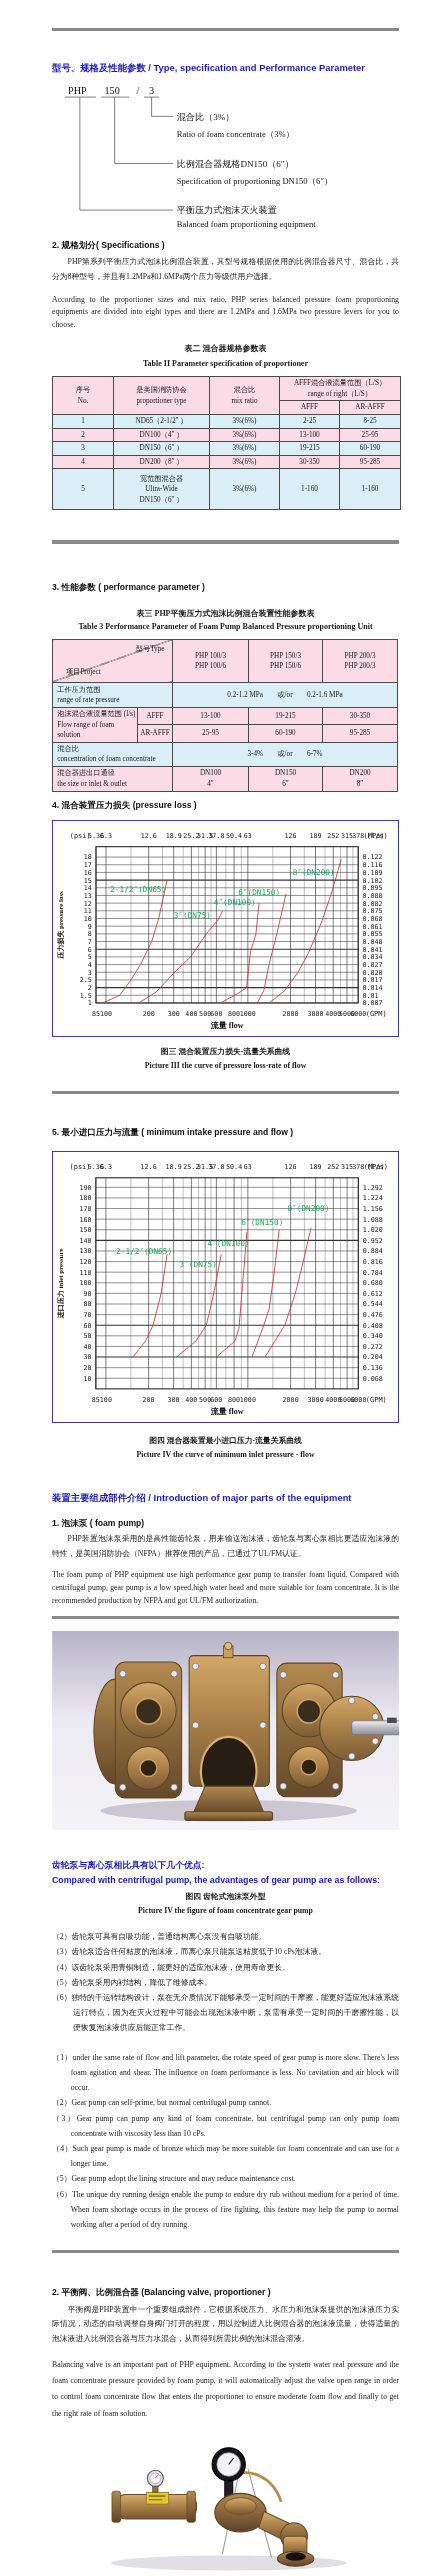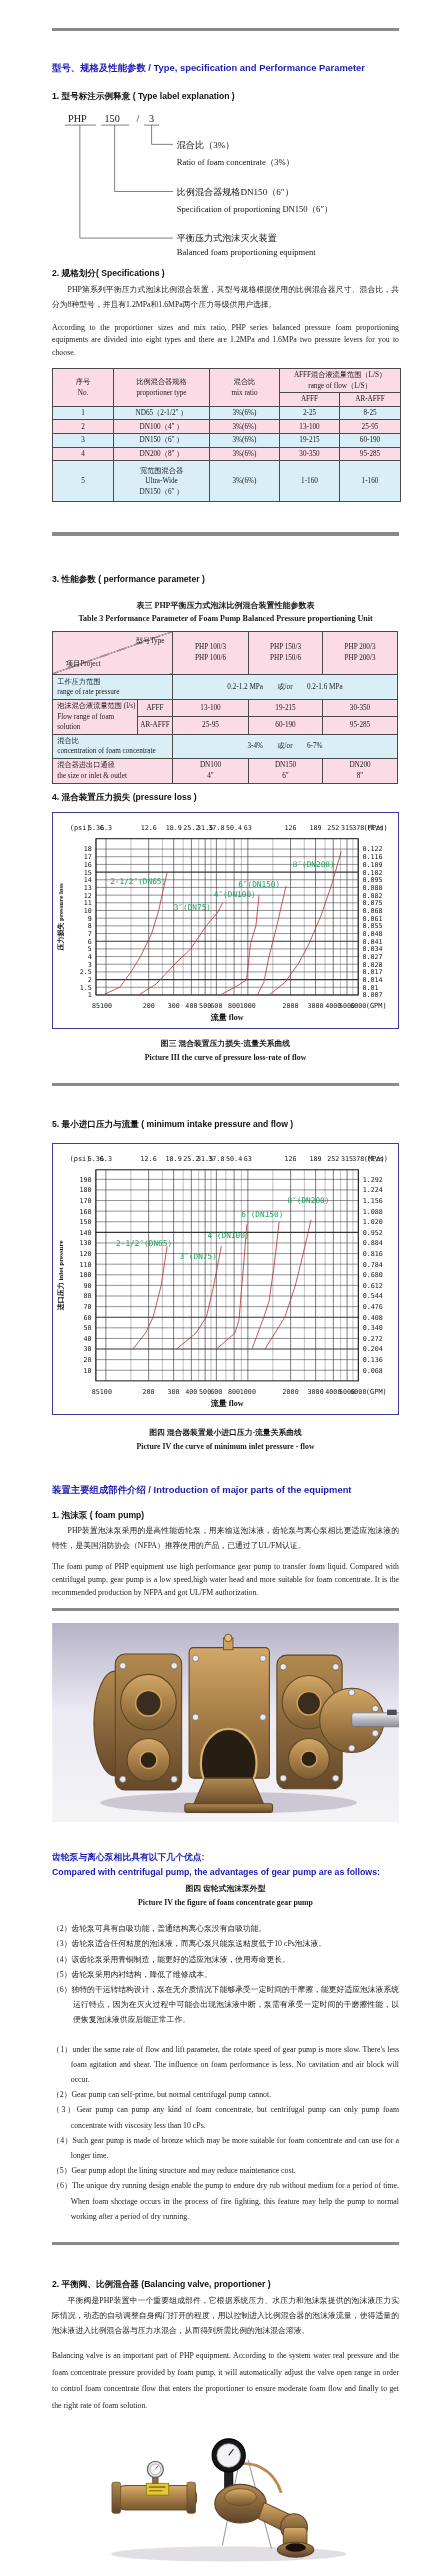--- a/index.html
+++ b/index.html
@@ -34,23 +34,20 @@
 
   <div style="height:28px"></div>
   <div class="content">
       <div class="hbar"></div>
     </div>
 
   <div class="content" style="margin-top:31px">
     <div class="blue-head">型号、规格及性能参数 / Type, specification and Performance Parameter</div>
   </div>
 
-  <div class="content" style="margin-top:16px">
-    <div class="num-head">1.  型号标注示例释意 ( Type label explanation )</div>
-  </div>
 
   <div class="content" style="margin-top:7.5px">
     <svg width="347" height="146" font-family="Liberation Serif, serif" viewBox="0 0 648 272">
       <g font-size="19" fill="#111">
         <text x="30" y="20">PHP</text>
         <text x="98" y="20">150</text>
         <text x="158" y="20">/</text>
         <text x="181" y="20">3</text>
       </g>
       <g stroke="#555" stroke-width="1.4" fill="none">
@@ -74,47 +71,51 @@
       </g>
     </svg>
   </div>
 
   <div class="content" style="margin-top:9.6px">
     <div class="num-head">2.  规格划分( Specifications )</div>
     <div class="cn-para" style="margin-top:3.2px">PHP第系列平衡压力式泡沫比例混合装置，其型号规格根据使用的比例混合器尺寸、混合比，共分为8种型号，并且有1.2MPa和1.6MPa两个压力等级供用户选择。</div>
     <div class="en-para" style="margin-top:8.6px">According to the proportioner sizes and mix ratio, PHP series balanced pressure foam proportioning equipments are divided into eight types and there are 1.2MPa and 1.6MPa two pressure levers for you to choose.</div>
   </div>
 
+  <div class="content" style="margin-top:11.8px">
+    <div class="tbl-title">表二 混合器规格参数表</div>
+    <div class="tbl-title" style="margin-top:4.3px">Table II  Parameter specification of proportioner</div>
+  </div>
 
   <div class="content" style="margin-top:8.6px">
     <table>
       <colgroup>
           <col style="width:61px">
           <col style="width:96px">
           <col style="width:70px">
           <col style="width:60px">
           <col style="width:61px">
         </colgroup>
       <tbody>
           <tr>
         <td class="pink two-line" rowspan="2">
               <span class="l1">序号</span>
               <span class="l2">No.</span>
             </td>
         <td class="pink two-line" rowspan="2">
-              <span class="l1">比例混合器规格</span>
+              <span class="l1">是美国消防协会</span>
               <span class="l2">proportioner type</span>
             </td>
         <td class="pink two-line" rowspan="2">
               <span class="l1">混合比</span>
               <span class="l2">mix ratio</span>
             </td>
         <td class="pink two-line" colspan="2">
               <span class="l1">AFFF混合液流量范围（L/S）</span>
-              <span class="l2">range of flow（L/S）</span>
+              <span class="l2">range of right（L/S）</span>
             </td>
       </tr>
       <tr>
         <td class="pink">AFFF</td>
         <td class="pink">AR-AFFF</td>
       </tr>
       <tr>
         <td class="blue">1</td>
         <td class="blue">ND65（2-1/2″ ）</td>
         <td class="blue">3%(6%)</td>

